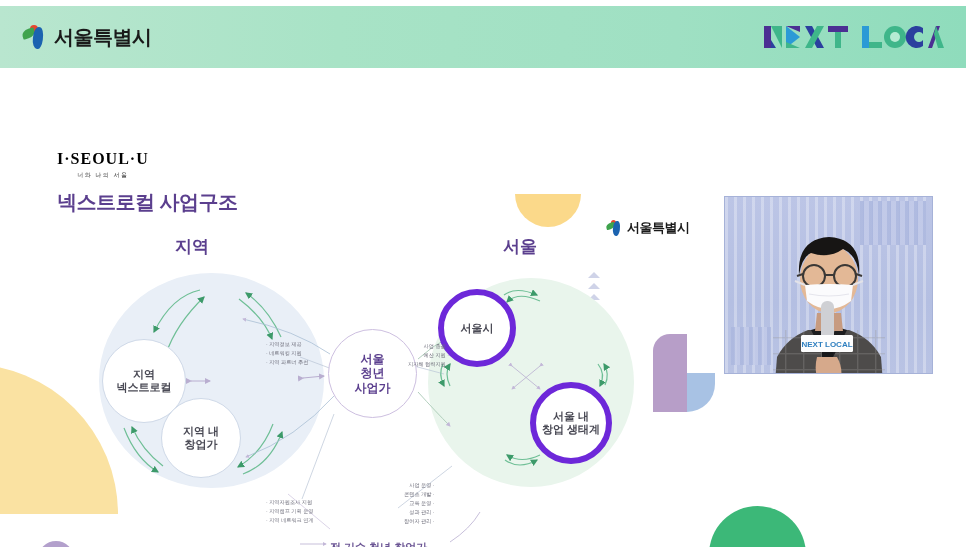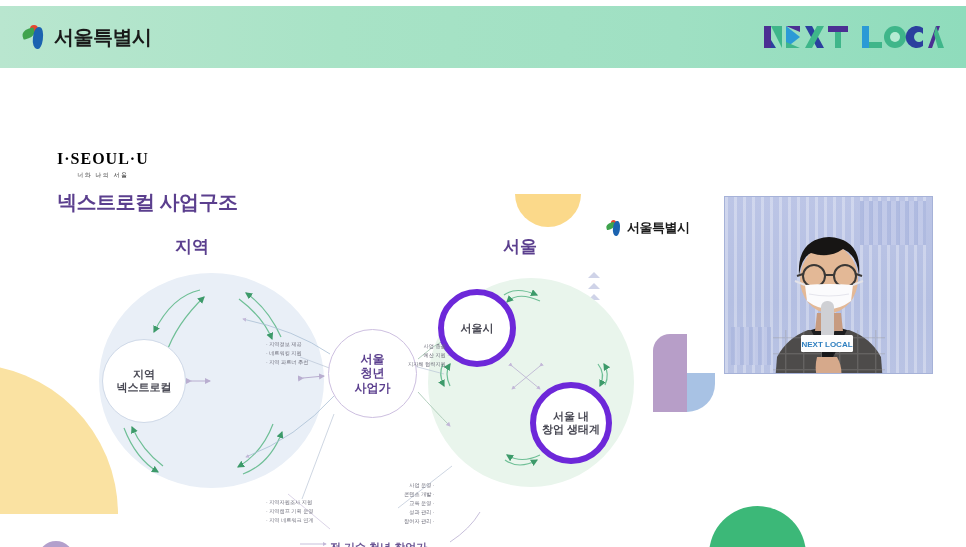--- a/index.html
+++ b/index.html
@@ -342,20 +342,26 @@
 
       <path d="M300,470 L326,470" stroke="#b9aed0" stroke-width="0.8" fill="none" marker-end="url(#ahps)"></path>
       <path d="M450,468 Q470,455 480,438" stroke="#b9aed0" stroke-width="0.8" fill="none"></path>
       <path d="M330,455 Q300,430 288,420" stroke="#cbc2dc" stroke-width="0.7" fill="none"></path>
     </svg>
 
     <div class="node local n-midorg">
       <span>
         <span>지역</span><br>
         <span>넥스트로컬</span>
+      </span>
+    </div>
+    <div class="node local n-localfdr">
+      <span>
+        <span>지역 내</span><br>
+        <span>창업가</span>
       </span>
     </div>
 
     <div class="node hub n-hub">
       <span>
         <span>서울</span><br>
         <span>청년</span><br>
         <span>사업가</span>
       </span>
     </div>

